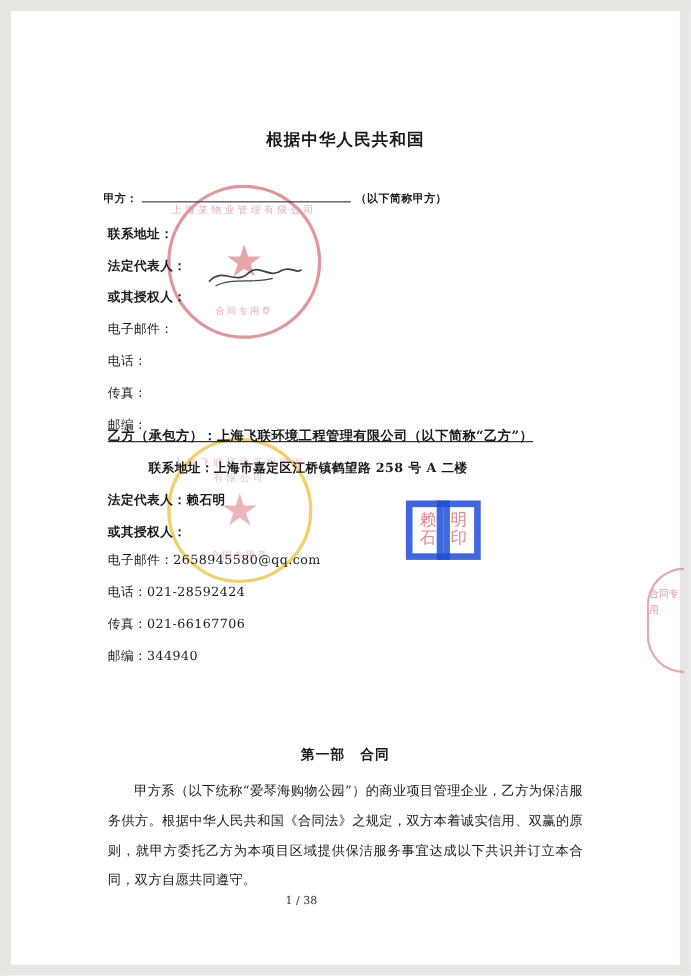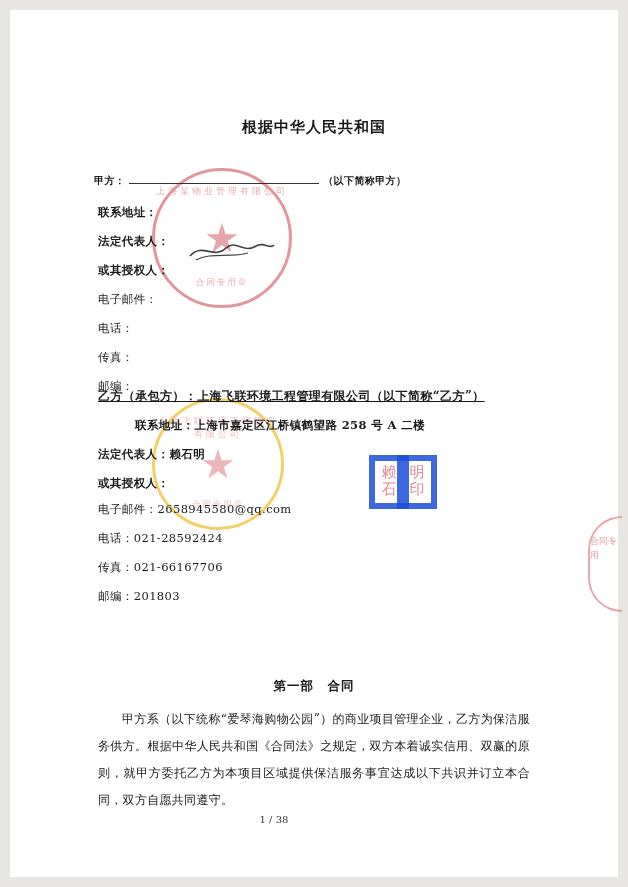--- a/index.html
+++ b/index.html
@@ -271,21 +271,21 @@
   <div class="field" style="top:502px; left:98px;">
     <span>电子邮件：</span><span>2658945580@qq.com</span>
   </div>
   <div class="field" style="top:531px; left:98px;">
     <span>电话：</span><span>021-28592424</span>
   </div>
   <div class="field" style="top:560px; left:98px;">
     <span>传真：</span><span>021-66167706</span>
   </div>
   <div class="field" style="top:589px; left:98px;">
-    <span>邮编：</span><span>201803</span>
+    <span>邮编：</span><span>344940</span>
   </div>
 
   <div class="section-heading">第一部　合同</div>
   <div class="body-para">甲方系（以下统称“爱琴海购物公园”）的商业项目管理企业，乙方为保洁服务供方。根据中华人民共和国《合同法》之规定，双方本着诚实信用、双赢的原则，就甲方委托乙方为本项目区域提供保洁服务事宜达成以下共识并订立本合同，双方自愿共同遵守。</div>
 
   <div class="page-number">1 / 38</div>
 
 </div>
 
 </body></html>

